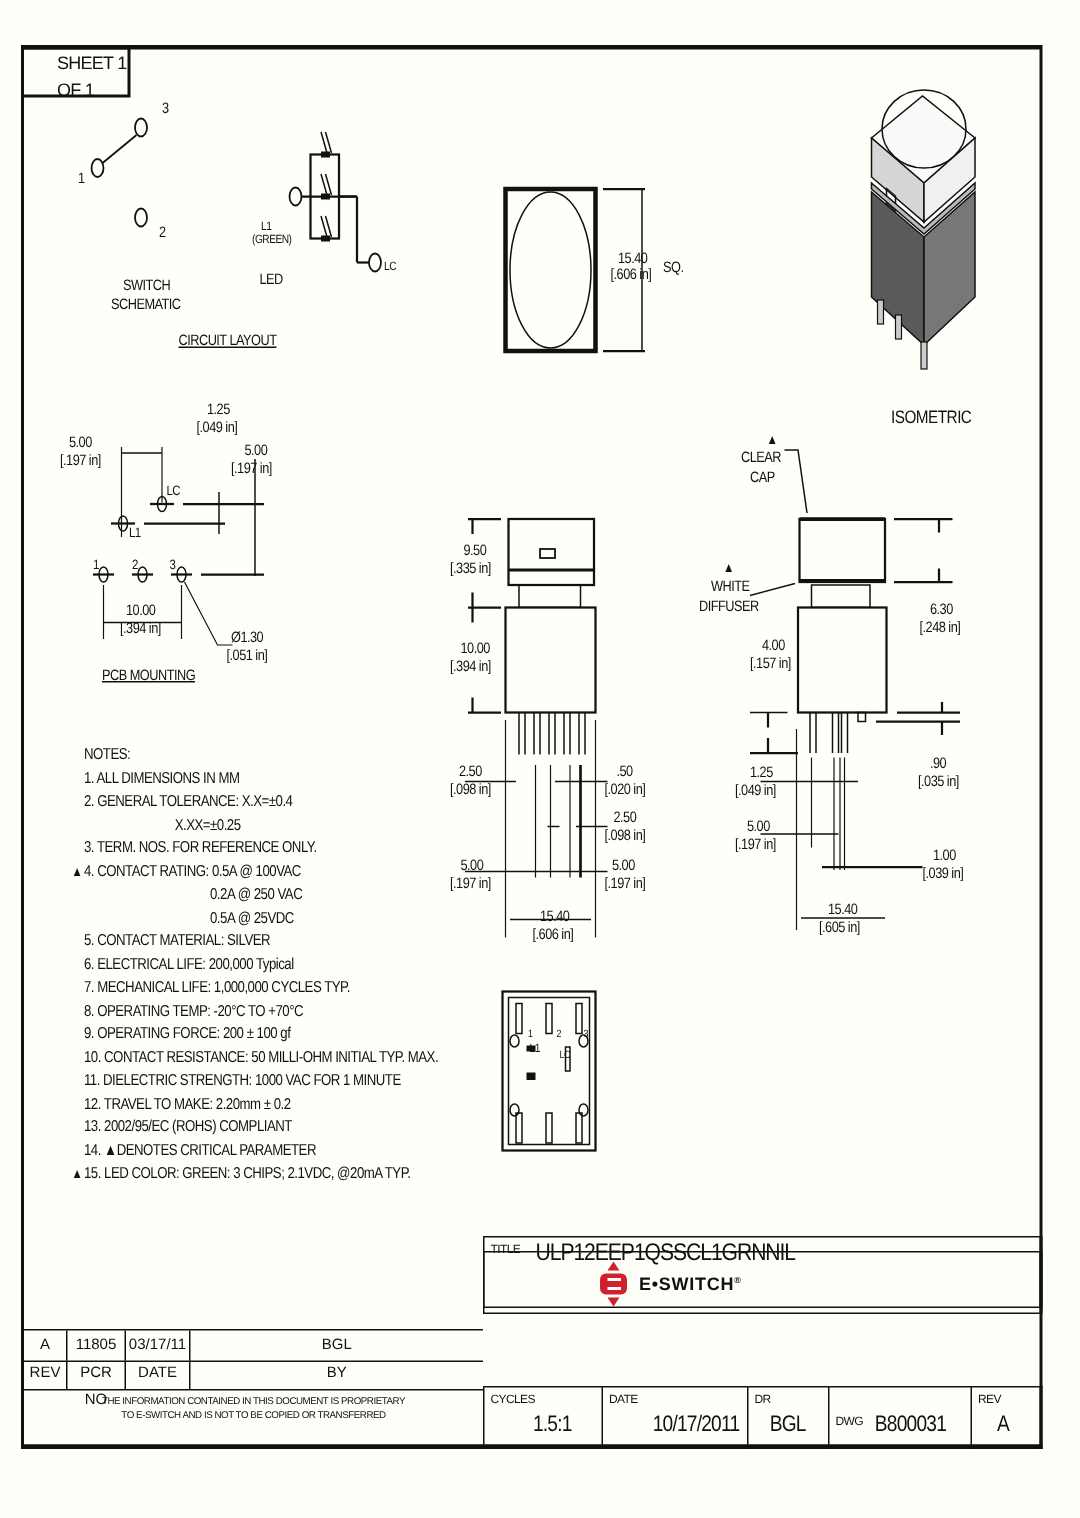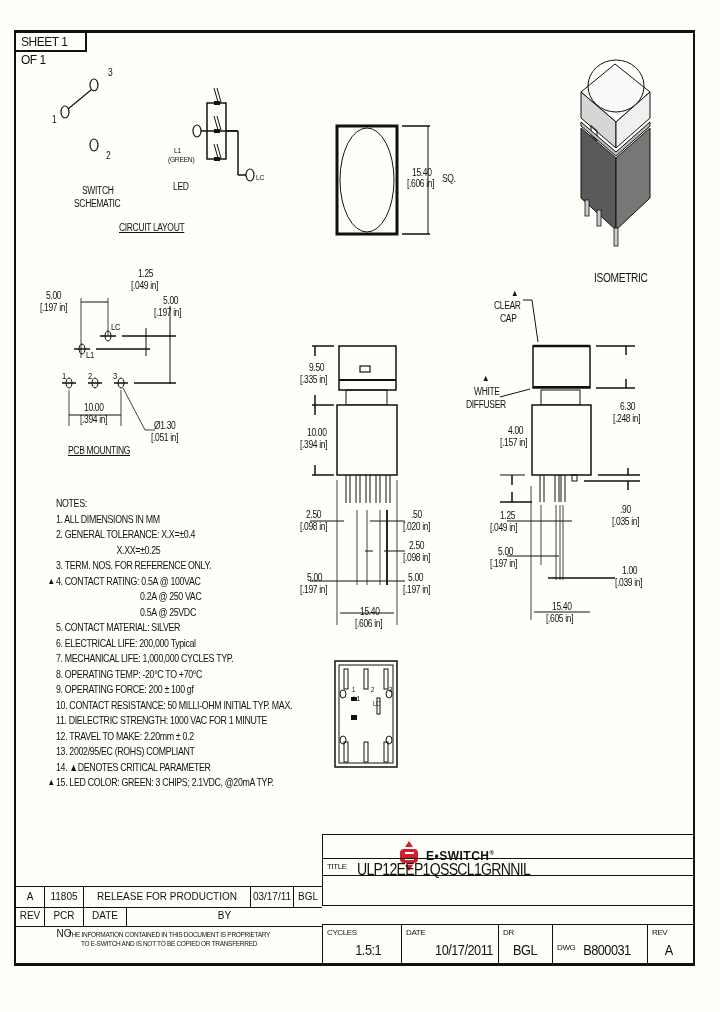--- a/index.html
+++ b/index.html
@@ -1,22 +1,22 @@
 <!DOCTYPE html>
 <html><head>
 <meta charset="utf-8">
 <style>
   html, body { margin:0; padding:0; }
   body { width:720px; height:1012px; background:#fffffa; position:relative; overflow:hidden;
          font-family:"Liberation Sans Narrow","Liberation Sans", sans-serif; color:#111; }
   .abs { position:absolute; }
   .frame { position:absolute; left:14px; top:30px; width:681px; height:936px;
            border-left:2px solid #111; border-top:3px solid #111; border-right:2px solid #111; border-bottom:3px solid #111; box-sizing:border-box; }
-  .sheet { position:absolute; left:14px; top:30px; width:73px; height:22px; border:2px solid #111; border-top:3px solid #111; box-sizing:border-box;
-           font-size:12px; line-height:18px; padding-left:5px; letter-spacing:-0.5px; }
+  .sheet { position:absolute; left:14px; top:30px; width:73px; height:35px; border:2px solid #111; border-top:3px solid #111; box-sizing:border-box;
+           font-size:12px; line-height:18px; padding-left:22px; letter-spacing:-0.5px; }
   .t { position:absolute; font-size:10px; line-height:11px; white-space:nowrap; letter-spacing:-0.4px; transform:scaleX(0.85); transform-origin:left top; }
   .notes { position:absolute; left:56px; top:496px; font-size:10.5px; line-height:15.5px; letter-spacing:-0.4px; transform:scaleX(0.84); transform-origin:left top; white-space:nowrap; }
   .notes div { height:15.5px; position:relative; }
   .tri { position:absolute; left:-10px; font-size:9px; }
   svg { position:absolute; overflow:visible; }
   .tb-box { position:absolute; border:1px solid #111; box-sizing:border-box; }
   .lbl { position:absolute; font-size:8px; letter-spacing:-0.4px; }
   .val { position:absolute; font-size:15px; letter-spacing:-0.6px; transform:scaleX(0.85); transform-origin:center; }
 </style>
 </head>
@@ -285,21 +285,21 @@
     <polygon points="11,0 15,6 7,6" fill="#d0202e"></polygon>
     <polygon points="11,30 15,24 7,24" fill="#d0202e"></polygon>
     <rect x="2" y="8" width="18" height="14" rx="4" fill="#d0202e"></rect>
     <rect x="7" y="11" width="9" height="2" fill="#fff"></rect>
     <rect x="7" y="17" width="9" height="2" fill="#fff"></rect>
   </svg>
   <div class="abs" style="left:103px;top:14px;font-size:12px;font-weight:bold;font-family:'Liberation Sans',sans-serif;letter-spacing:0.5px">
     <span>E•SWITCH</span><sup style="font-size:6px">®</sup>
   </div>
 </div>
-<div class="tb-box" style="left:322px;top:858px;width:373px;height:48px;border-width:1px 2px 1px 1px">
+<div class="tb-box" style="left:322px;top:824px;width:373px;height:48px;border-width:1px 2px 1px 1px">
   <div class="lbl" style="left:4px;top:3px">TITLE</div>
   <div class="abs" style="left:34px;top:2px;font-size:16px;letter-spacing:-0.8px;transform:scaleX(0.88);transform-origin:left">ULP12EEP1QSSCL1GRNNIL</div>
 </div>
 <div class="tb-box" style="left:322px;top:924px;width:80px;height:42px;border-width:1px 1px 3px 1px">
   <div class="lbl" style="left:4px;top:3px">CYCLES</div>
   <div class="val" style="left:30px;top:16px">1.5:1</div>
 </div>
 <div class="tb-box" style="left:402px;top:924px;width:97px;height:42px;border-width:1px 1px 3px 0">
   <div class="lbl" style="left:4px;top:3px">DATE</div>
   <div class="val" style="left:28px;top:16px">10/17/2011</div>
@@ -314,21 +314,20 @@
 </div>
 <div class="tb-box" style="left:648px;top:924px;width:47px;height:42px;border-width:1px 2px 3px 0">
   <div class="lbl" style="left:4px;top:3px">REV</div>
   <div class="val" style="left:16px;top:16px">A</div>
 </div>
 
 <div class="abs" style="left:14px;top:886px;width:308px;height:80px;border-left:2px solid #111;border-bottom:3px solid #111;box-sizing:border-box">
   <div class="abs" style="left:0;top:0;width:306px;height:20px;border-top:1px solid #111;border-bottom:1px solid #111;display:flex;font-size:10px;line-height:19px">
     <div style="width:28px;border-right:1px solid #111;text-align:center">A</div>
     <div style="width:38px;border-right:1px solid #111;text-align:center">11805</div>
-    <div style="width:166px;border-right:1px solid #111;text-align:center">RELEASE FOR PRODUCTION</div>
     <div style="width:42px;border-right:1px solid #111;text-align:center">03/17/11</div>
     <div style="flex:1;text-align:center">BGL</div>
   </div>
   <div class="abs" style="left:0;top:21px;width:306px;height:19px;border-bottom:1px solid #111;display:flex;font-size:10px;line-height:18px">
     <div style="width:28px;border-right:1px solid #111;text-align:center">REV</div>
     <div style="width:38px;border-right:1px solid #111;text-align:center">PCR NO</div>
     <div style="width:42px;border-right:1px solid #111;text-align:center">DATE</div>
     <div style="flex:1;text-align:center">BY</div>
   </div>
   <div class="abs" style="left:0;top:44px;width:306px;text-align:center;font-size:6.5px;line-height:9px;letter-spacing:-0.3px">

